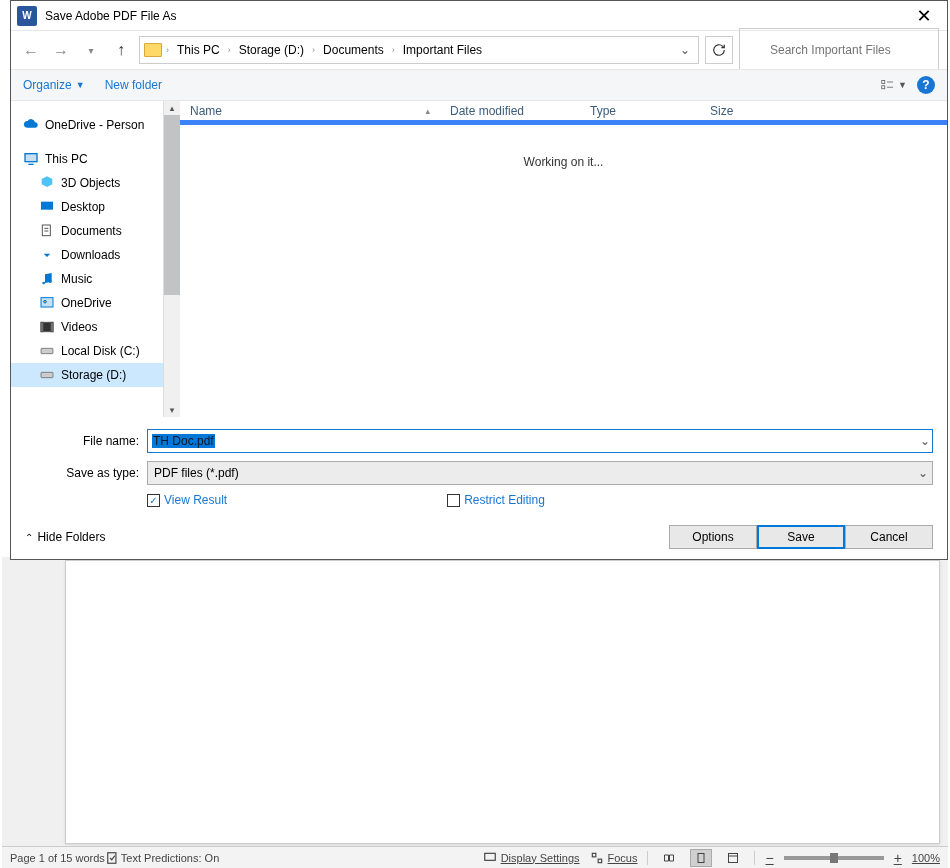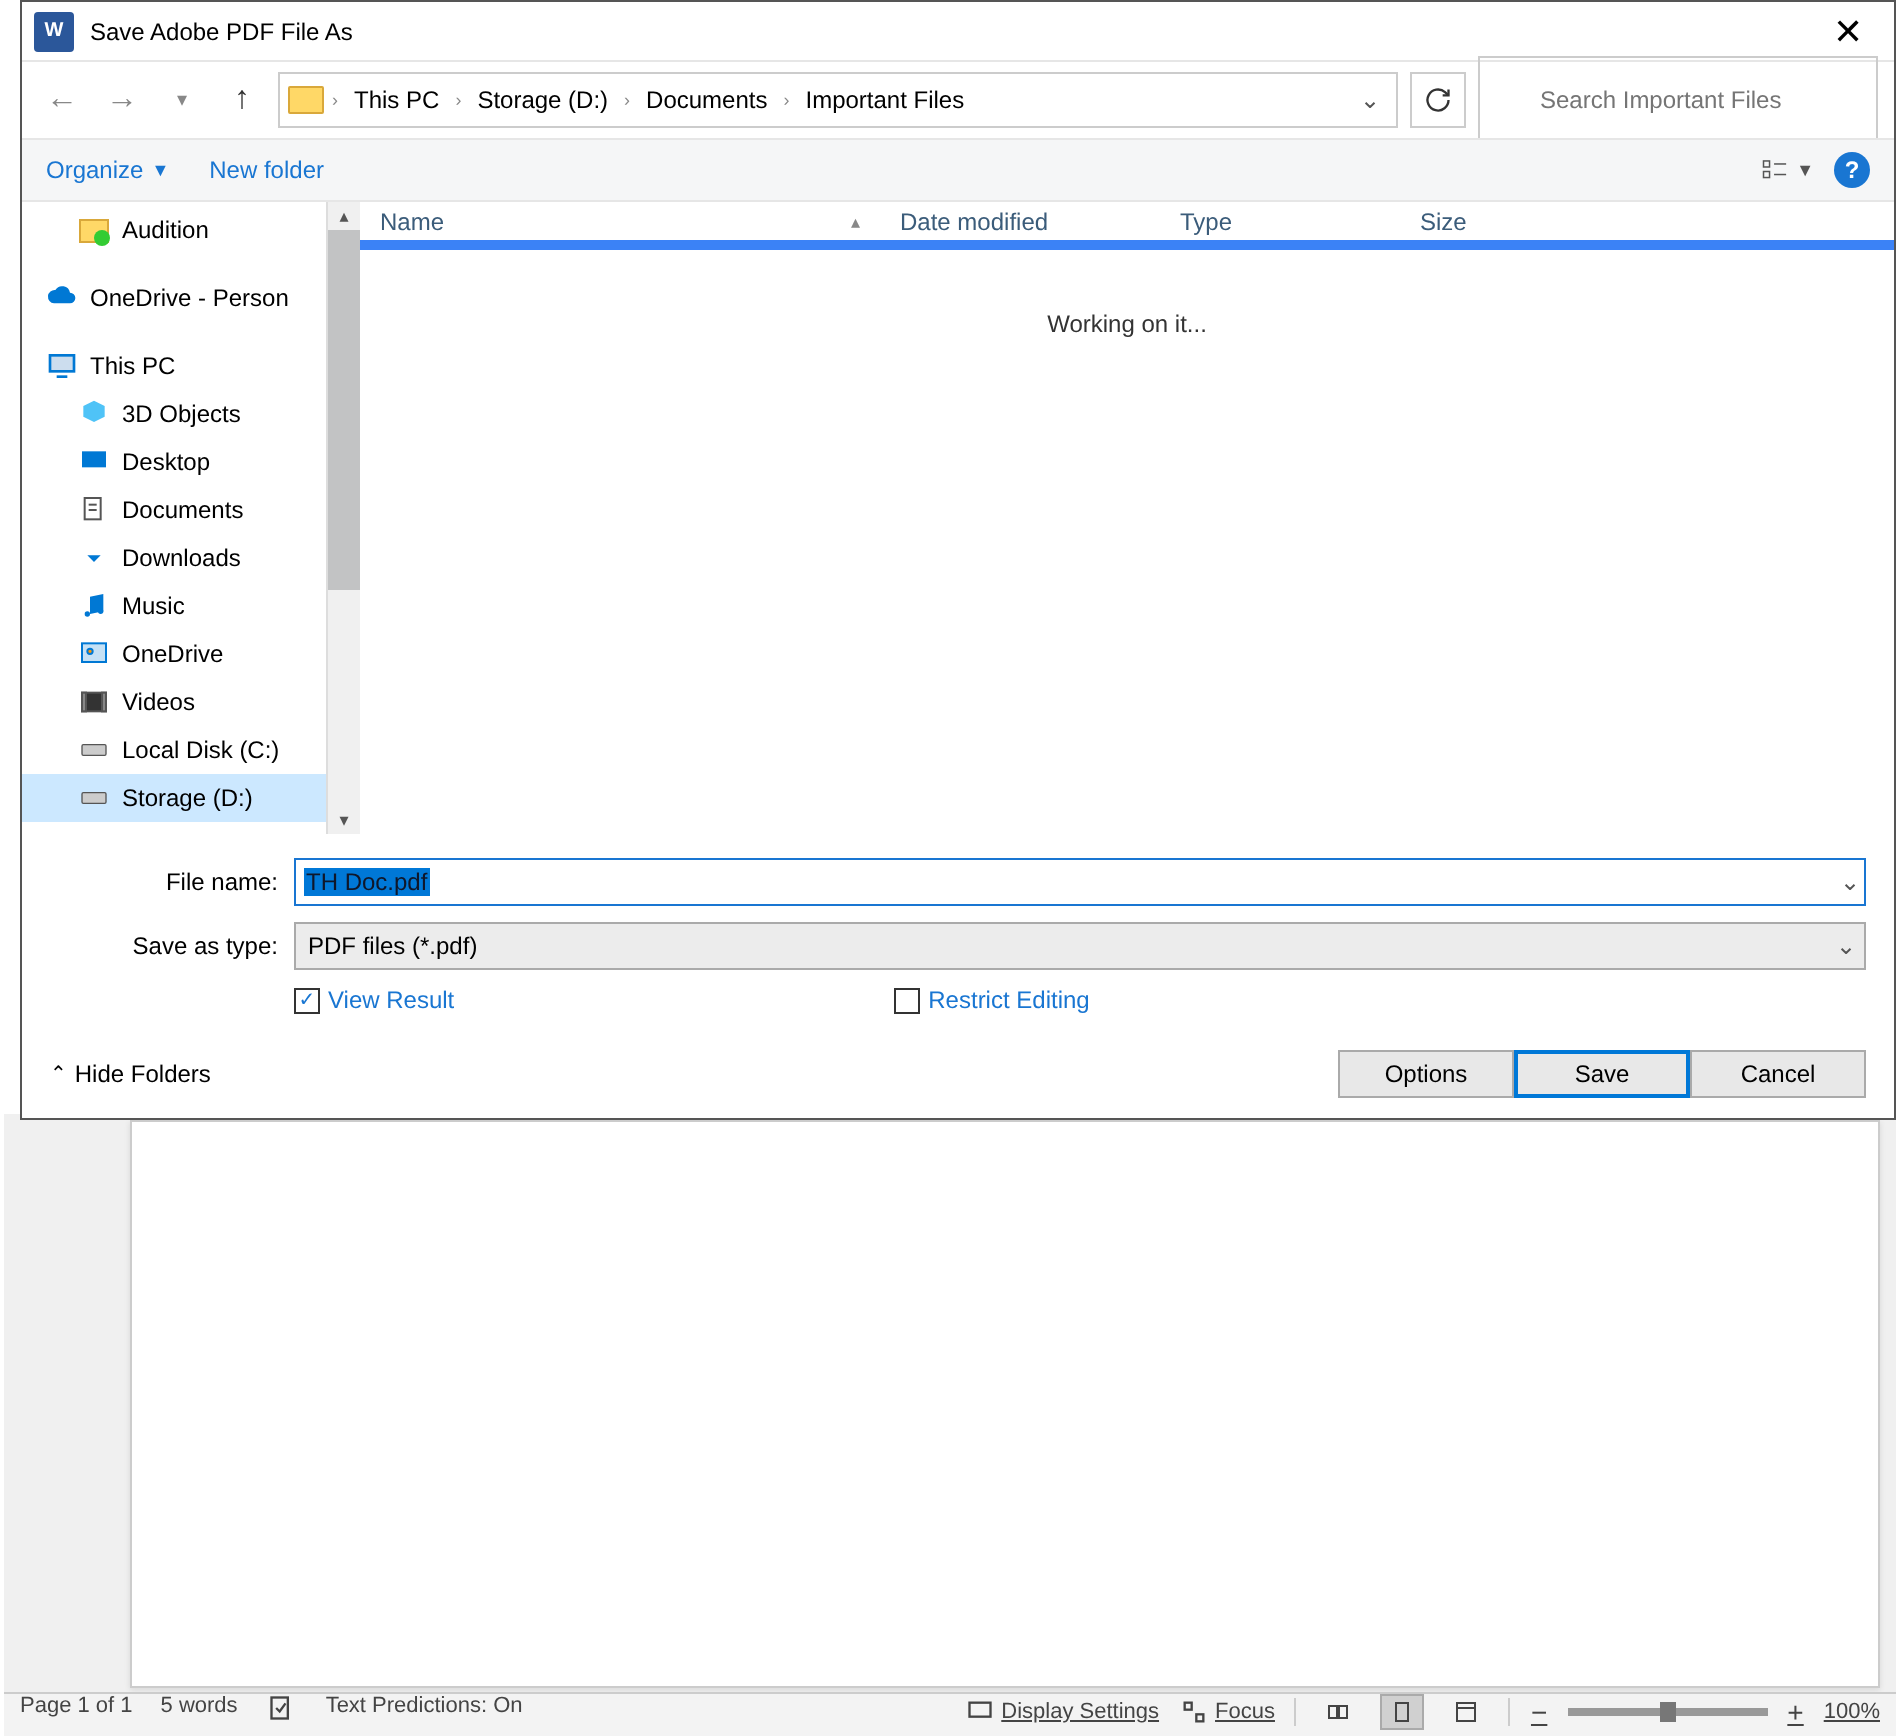--- a/index.html
+++ b/index.html
@@ -67,21 +67,21 @@
 
 .button-row { display: flex; align-items: center; padding-top: 10px; }
 .hide-folders { display: flex; align-items: center; gap: 4px; cursor: pointer; }
 .btn-group { margin-left: auto; display: flex; }
 .dlg-btn { width: 88px; height: 24px; border: 1px solid #aaa; background: #e8e8e8; display: flex; align-items: center; justify-content: center; cursor: pointer; }
 .dlg-btn.primary { border: 2px solid #0078d7; background: #e8e8e8; }
 
 .doc-behind { position: absolute; top: 560px; left: 65px; right: 10px; bottom: 24px; background: #fff; border: 1px solid #ccc; z-index: 1; box-shadow: 0 1px 3px rgba(0,0,0,0.1); }
 .bg-gray { position: absolute; top: 557px; left: 2px; right: 2px; bottom: 22px; background: #f0f0f0; z-index: 0; }
 
-.statusbar { position: absolute; bottom: 0; left: 2px; right: 2px; height: 22px; background: #f3f3f3; border-top: 1px solid #ccc; display: flex; align-items: flex-start; padding: 0 8px; font-size: 11px; color: #444; gap: 14px; z-index: 5; }
+.statusbar { position: absolute; bottom: 0; left: 2px; right: 2px; height: 22px; background: #f3f3f3; border-top: 1px solid #ccc; display: flex; align-items: center; padding: 0 8px; font-size: 11px; color: #444; z-index: 5; }
 .status-sep { width: 1px; height: 14px; background: #ccc; }
 .status-right { margin-left: auto; display: flex; align-items: center; gap: 10px; text-decoration: underline; }
 .status-btn { display: flex; align-items: center; gap: 4px; }
 .zoom-slider { width: 100px; height: 4px; background: #999; position: relative; }
 .zoom-thumb { position: absolute; left: 50%; top: -3px; width: 8px; height: 10px; background: #777; transform: translateX(-50%); }
 .view-mode { width: 22px; height: 18px; border: 1px solid transparent; display: flex; align-items: center; justify-content: center; }
 .view-mode.active { background: #d0d0d0; border-color: #aaa; }
 
 svg { display: block; }
 </style>
@@ -145,29 +145,20 @@
             <line x1="8" y1="10" x2="16" y2="10"></line>
           </svg>
         <span style="font-size:9px;margin-left:2px;">▼</span>
       </div>
       <div class="help-icon">?</div>
     </div>
   </div>
 
   <div class="body-area">
     <div class="sidebar">
-      <div class="sidebar-item indent">
-        <div class="si-icon">
-            <svg width="16" height="16">
-              <rect x="1" y="3" width="14" height="11" fill="#ffd867" stroke="#d9a83a"></rect>
-            </svg>
-            <div style="position:relative;top:-8px;left:8px;width:8px;height:8px;background:#3c3;border-radius:50%;"></div>
-          </div>
-        <span>Audition</span>
-      </div>
       <div class="sidebar-sep"></div>
       <div class="sidebar-item">
         <div class="si-icon">
             <svg width="16" height="16" viewBox="0 0 24 24" fill="#0078d4">
               <path d="M6 16a5 5 0 0 1 1-10 6 6 0 0 1 11 2 4 4 0 0 1 0 8z"></path>
             </svg>
           </div>
         <span>OneDrive - Person</span>
       </div>
       <div class="sidebar-sep"></div>

